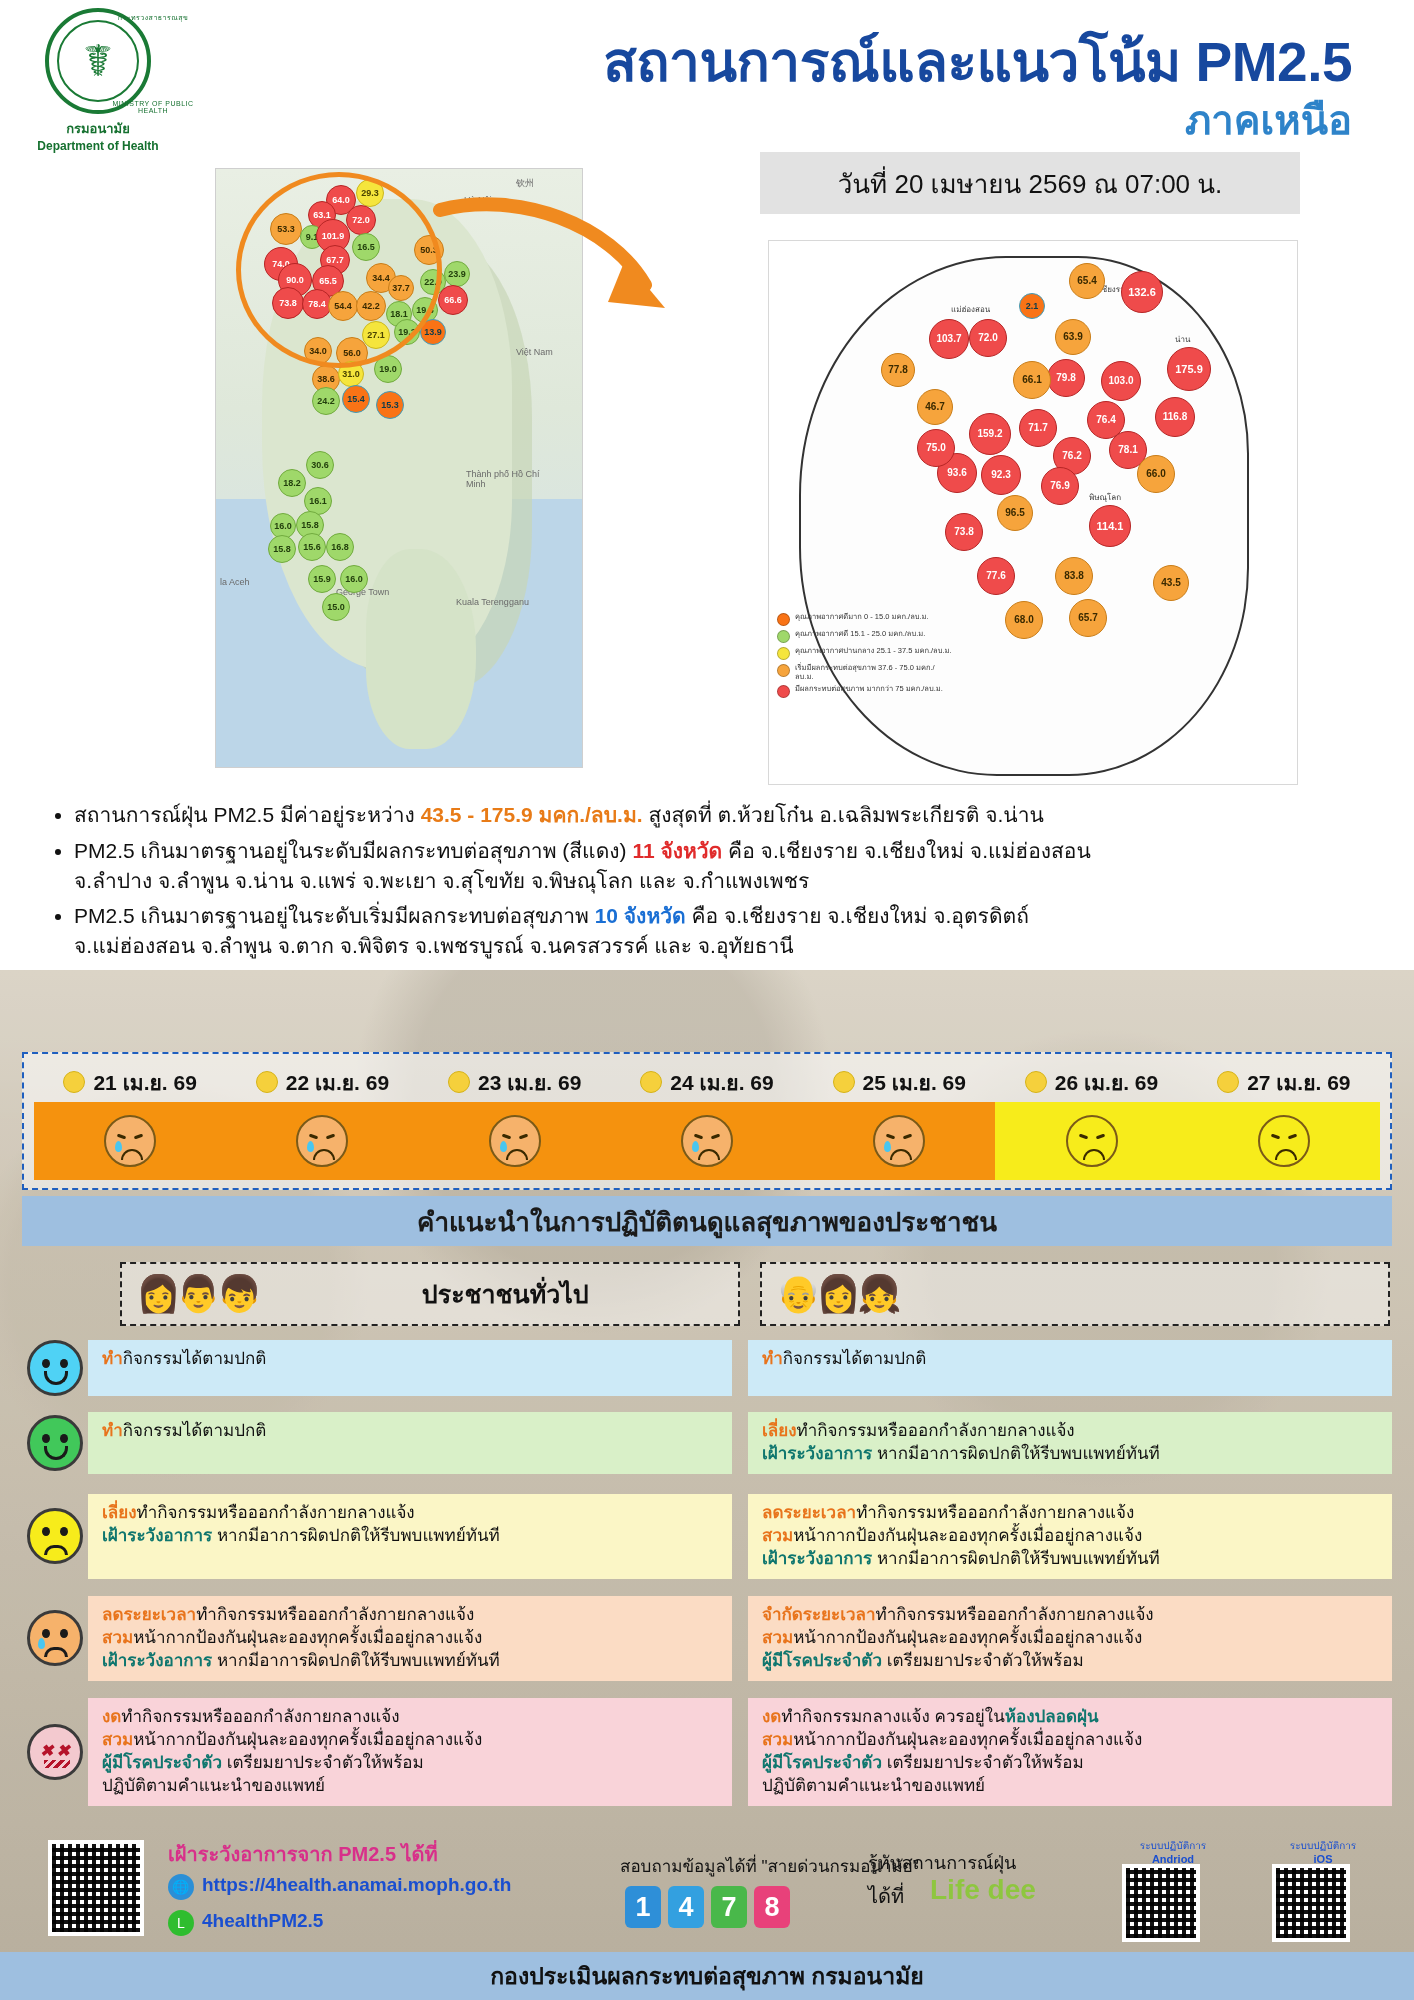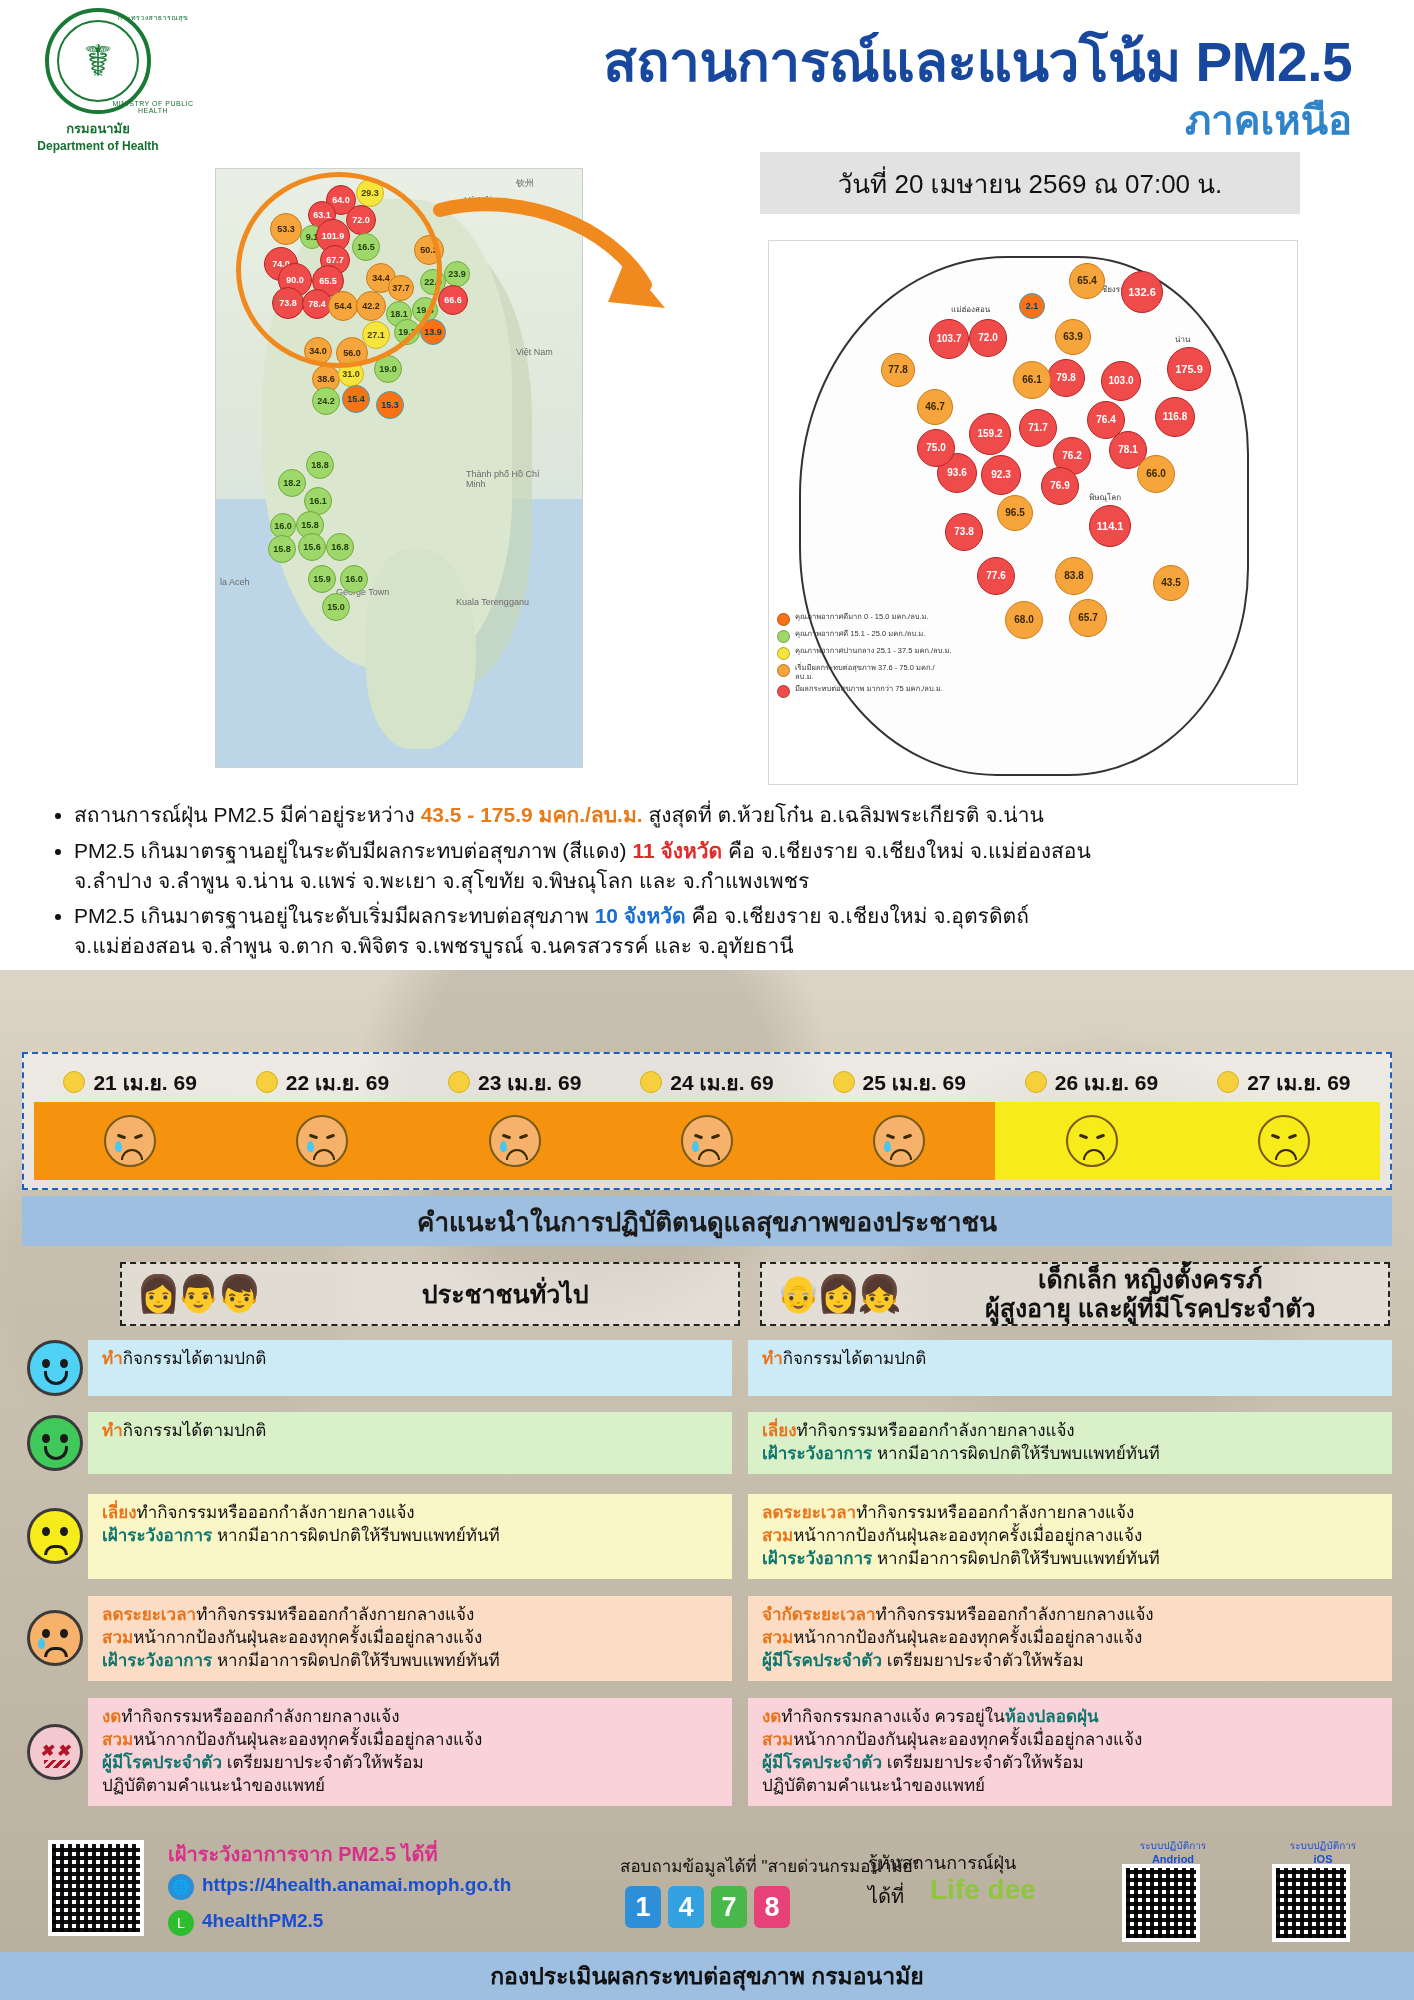--- a/index.html
+++ b/index.html
@@ -343,21 +343,21 @@
       <div class="bubble b-grn" style="left:178px;top:150px;width:26px;height:26px;">19.2</div>
       <div class="bubble b-blu" style="left:204px;top:150px;width:26px;height:26px;">13.9</div>
       <div class="bubble b-org" style="left:88px;top:168px;width:28px;height:28px;">34.0</div>
       <div class="bubble b-org" style="left:120px;top:168px;width:32px;height:32px;">56.0</div>
       <div class="bubble b-grn" style="left:158px;top:186px;width:28px;height:28px;">19.0</div>
       <div class="bubble b-org" style="left:96px;top:196px;width:28px;height:28px;">38.6</div>
       <div class="bubble b-yel" style="left:122px;top:192px;width:26px;height:26px;">31.0</div>
       <div class="bubble b-grn" style="left:96px;top:218px;width:28px;height:28px;">24.2</div>
       <div class="bubble b-blu" style="left:126px;top:216px;width:28px;height:28px;">15.4</div>
       <div class="bubble b-blu" style="left:160px;top:222px;width:28px;height:28px;">15.3</div>
-      <div class="bubble b-grn" style="left:90px;top:282px;width:28px;height:28px;">18.8</div>
+      <div class="bubble b-grn" style="left:90px;top:282px;width:28px;height:28px;">30.6</div>
       <div class="bubble b-grn" style="left:62px;top:300px;width:28px;height:28px;">18.2</div>
       <div class="bubble b-grn" style="left:88px;top:318px;width:28px;height:28px;">16.1</div>
       <div class="bubble b-grn" style="left:54px;top:344px;width:26px;height:26px;">16.0</div>
       <div class="bubble b-grn" style="left:80px;top:342px;width:28px;height:28px;">15.8</div>
       <div class="bubble b-grn" style="left:52px;top:366px;width:28px;height:28px;">15.8</div>
       <div class="bubble b-grn" style="left:82px;top:364px;width:28px;height:28px;">15.6</div>
       <div class="bubble b-grn" style="left:110px;top:364px;width:28px;height:28px;">16.8</div>
       <div class="bubble b-grn" style="left:92px;top:396px;width:28px;height:28px;">15.9</div>
       <div class="bubble b-grn" style="left:124px;top:396px;width:28px;height:28px;">16.0</div>
       <div class="bubble b-grn" style="left:106px;top:424px;width:28px;height:28px;">15.0</div>
@@ -543,24 +543,20 @@
     </div>
 
     <div class="advice-banner">คำแนะนำในการปฏิบัติตนดูแลสุขภาพของประชาชน</div>
 
     <div class="col-head left">
       <span class="ppl">👩👨👦</span>
       <span class="label">ประชาชนทั่วไป</span>
     </div>
     <div class="col-head right">
       <span class="ppl">👴👩👧</span>
-      <span class="label">
-        <span>เด็กเล็ก หญิงตั้งครรภ์</span><br>
-        <span>ผู้สูงอายุ และผู้ที่มีโรคประจำตัว</span>
-      </span>
     </div>
 
     <div class="adv-row" style="top:1340px;">
       <div class="adv-icon">
         <span class="sm-face blue">
             <i class="e l"></i>
             <i class="e r"></i>
             <i class="m"></i>
           </span>
       </div>

